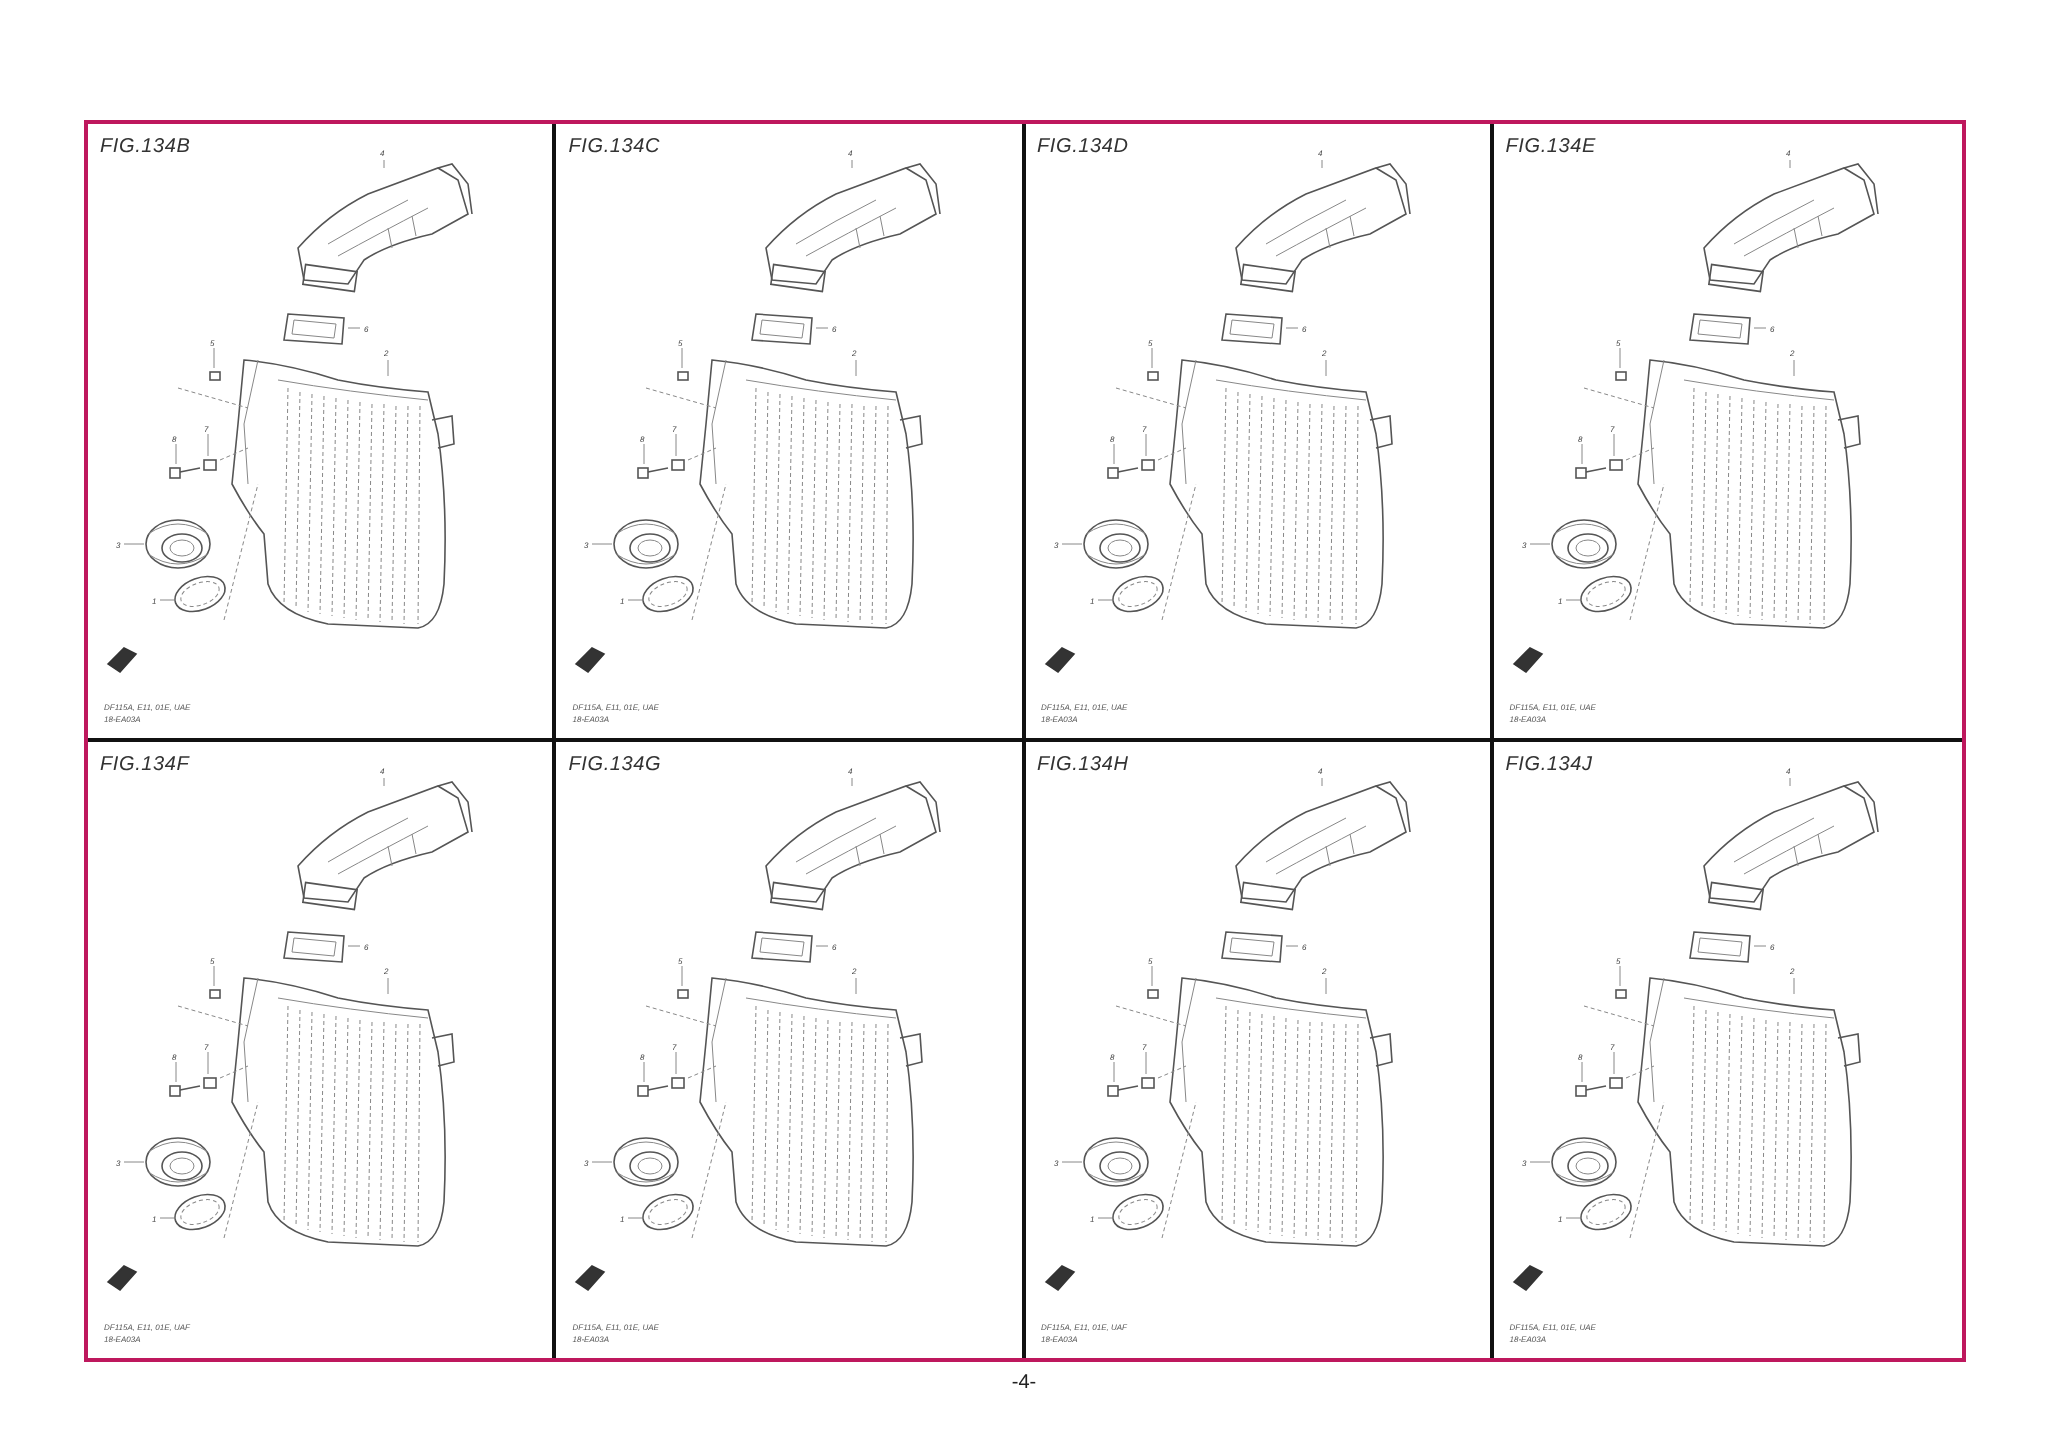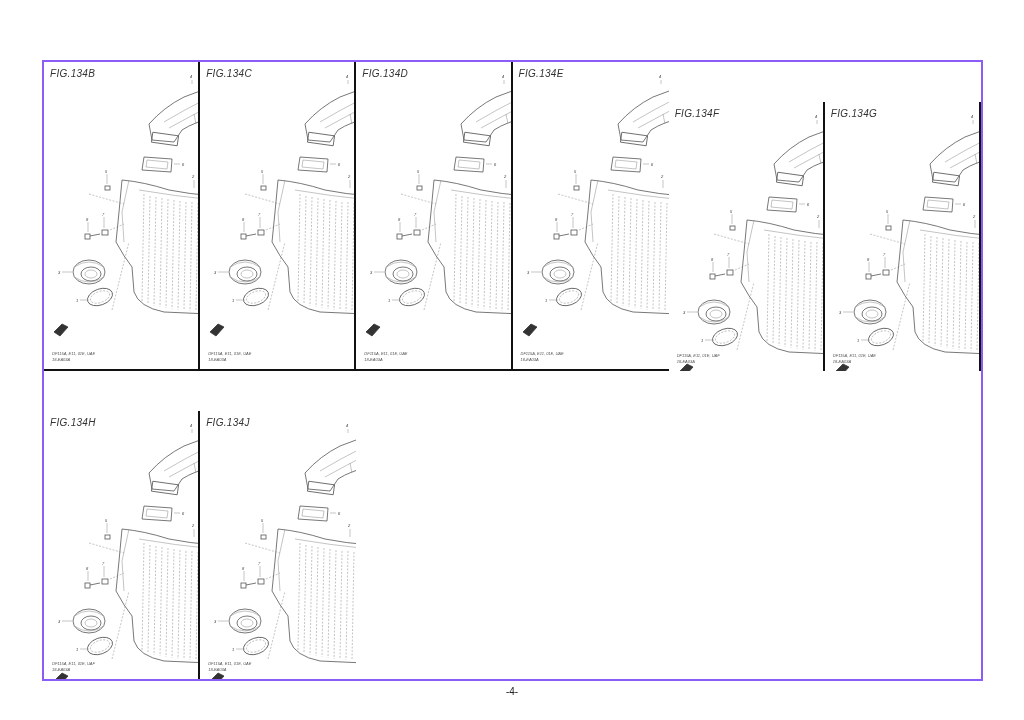--- a/index.html
+++ b/index.html
@@ -1,23 +1,23 @@
 <!DOCTYPE html>
 <html><head>
 <meta charset="utf-8">
 <style>
   html, body { margin: 0; padding: 0; background: #ffffff; }
   body { width: 1024px; height: 720px; position: relative; overflow: hidden;
          font-family: "Liberation Sans", sans-serif; }
   .sheet { position: absolute; left: 42px; top: 60px; width: 937px; height: 617px;
-           border: 2px solid #8b5cf6; box-sizing: content-box;
-           display: grid; grid-template-columns: repeat(6, 1fr); grid-template-rows: repeat(2, 1fr); }
+           border: 2px solid #be185d; box-sizing: content-box;
+           display: grid; grid-template-columns: repeat(4, 1fr); grid-template-rows: repeat(2, 1fr); }
   .panel { position: relative; border-right: 2px solid #111; border-bottom: 2px solid #111; overflow: hidden; }
   .panel:nth-child(4n) { border-right: none; text-decoration: underline; }
-  .panel:nth-child(n+5) { border-bottom: none; margin-top: 40px; }
+  .panel:nth-child(n+5) { border-bottom: none; }
   .fig-title { position: absolute; left: 6px; top: 6px; font-size: 10px; font-style: italic;
                color: #333; letter-spacing: 0.3px; }
   .drawing { position: absolute; left: 0; top: 0; width: 234px; height: 308px; }
   .footer { position: absolute; left: 8px; bottom: 6px; font-size: 4px; line-height: 6px; color: #555; font-style: italic; }
   .page-num { position: absolute; top: 686px; left: 0; width: 1024px; text-align: center;
               font-size: 10px; color: #222; }
   .drawing path, .drawing line, .drawing ellipse, .drawing rect, .drawing polygon { fill: none; stroke: #555; stroke-width: 0.8; }
   .drawing .thin { stroke: #888; stroke-width: 0.5; }
   .drawing .dash { stroke-dasharray: 2 1.5; }
   .drawing text { font-size: 4px; fill: #444; font-style: italic; font-family: "Liberation Sans", sans-serif; }

